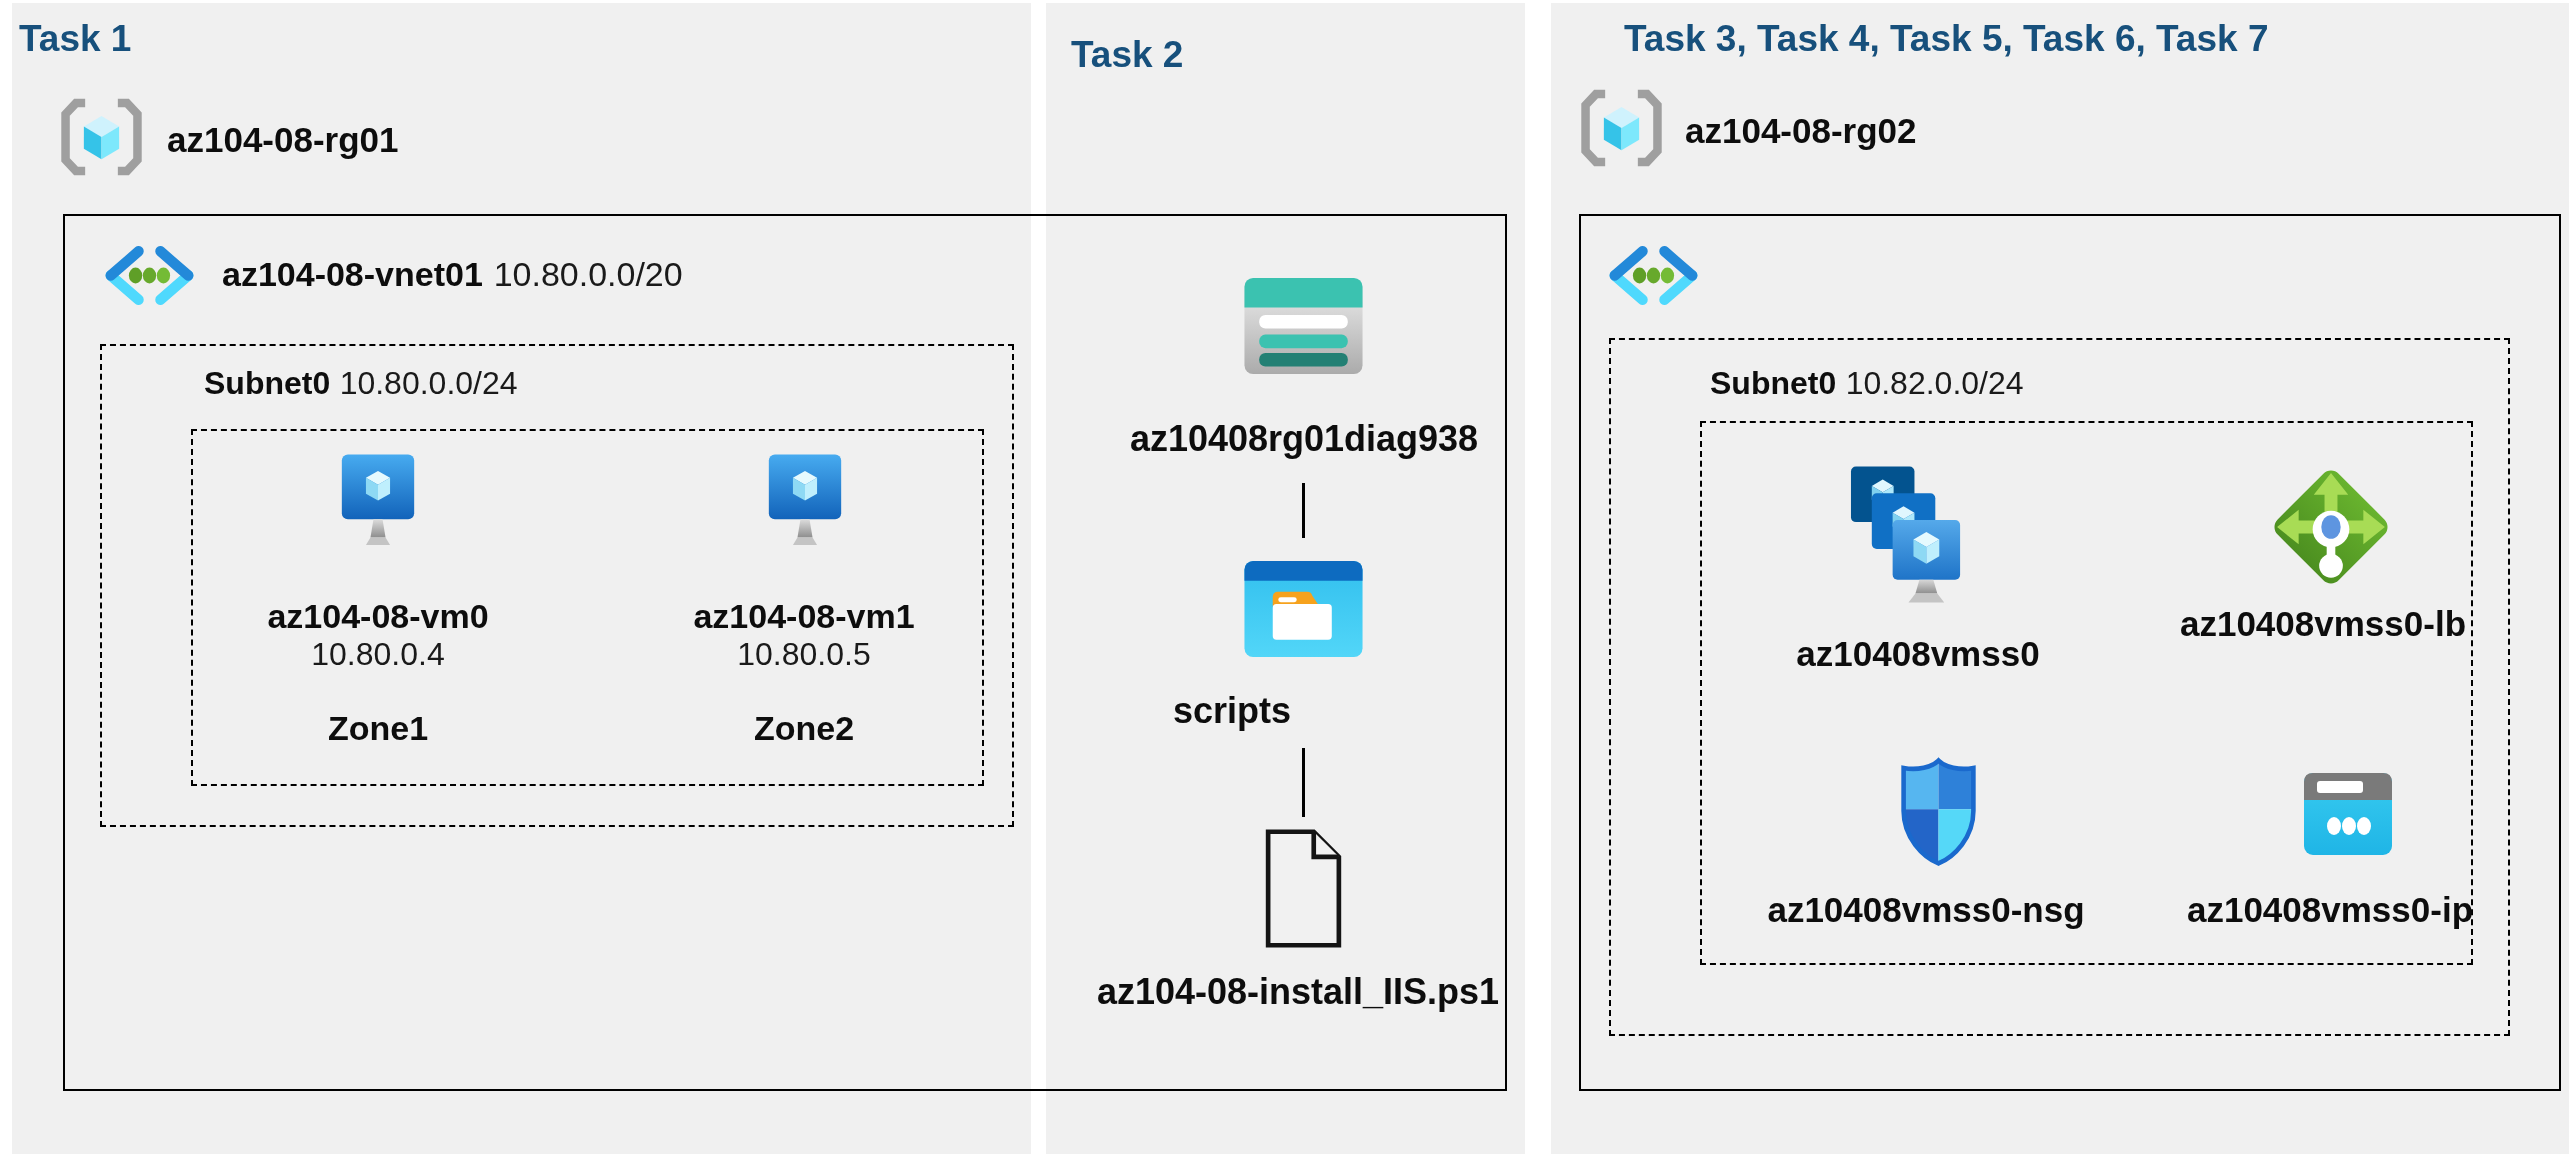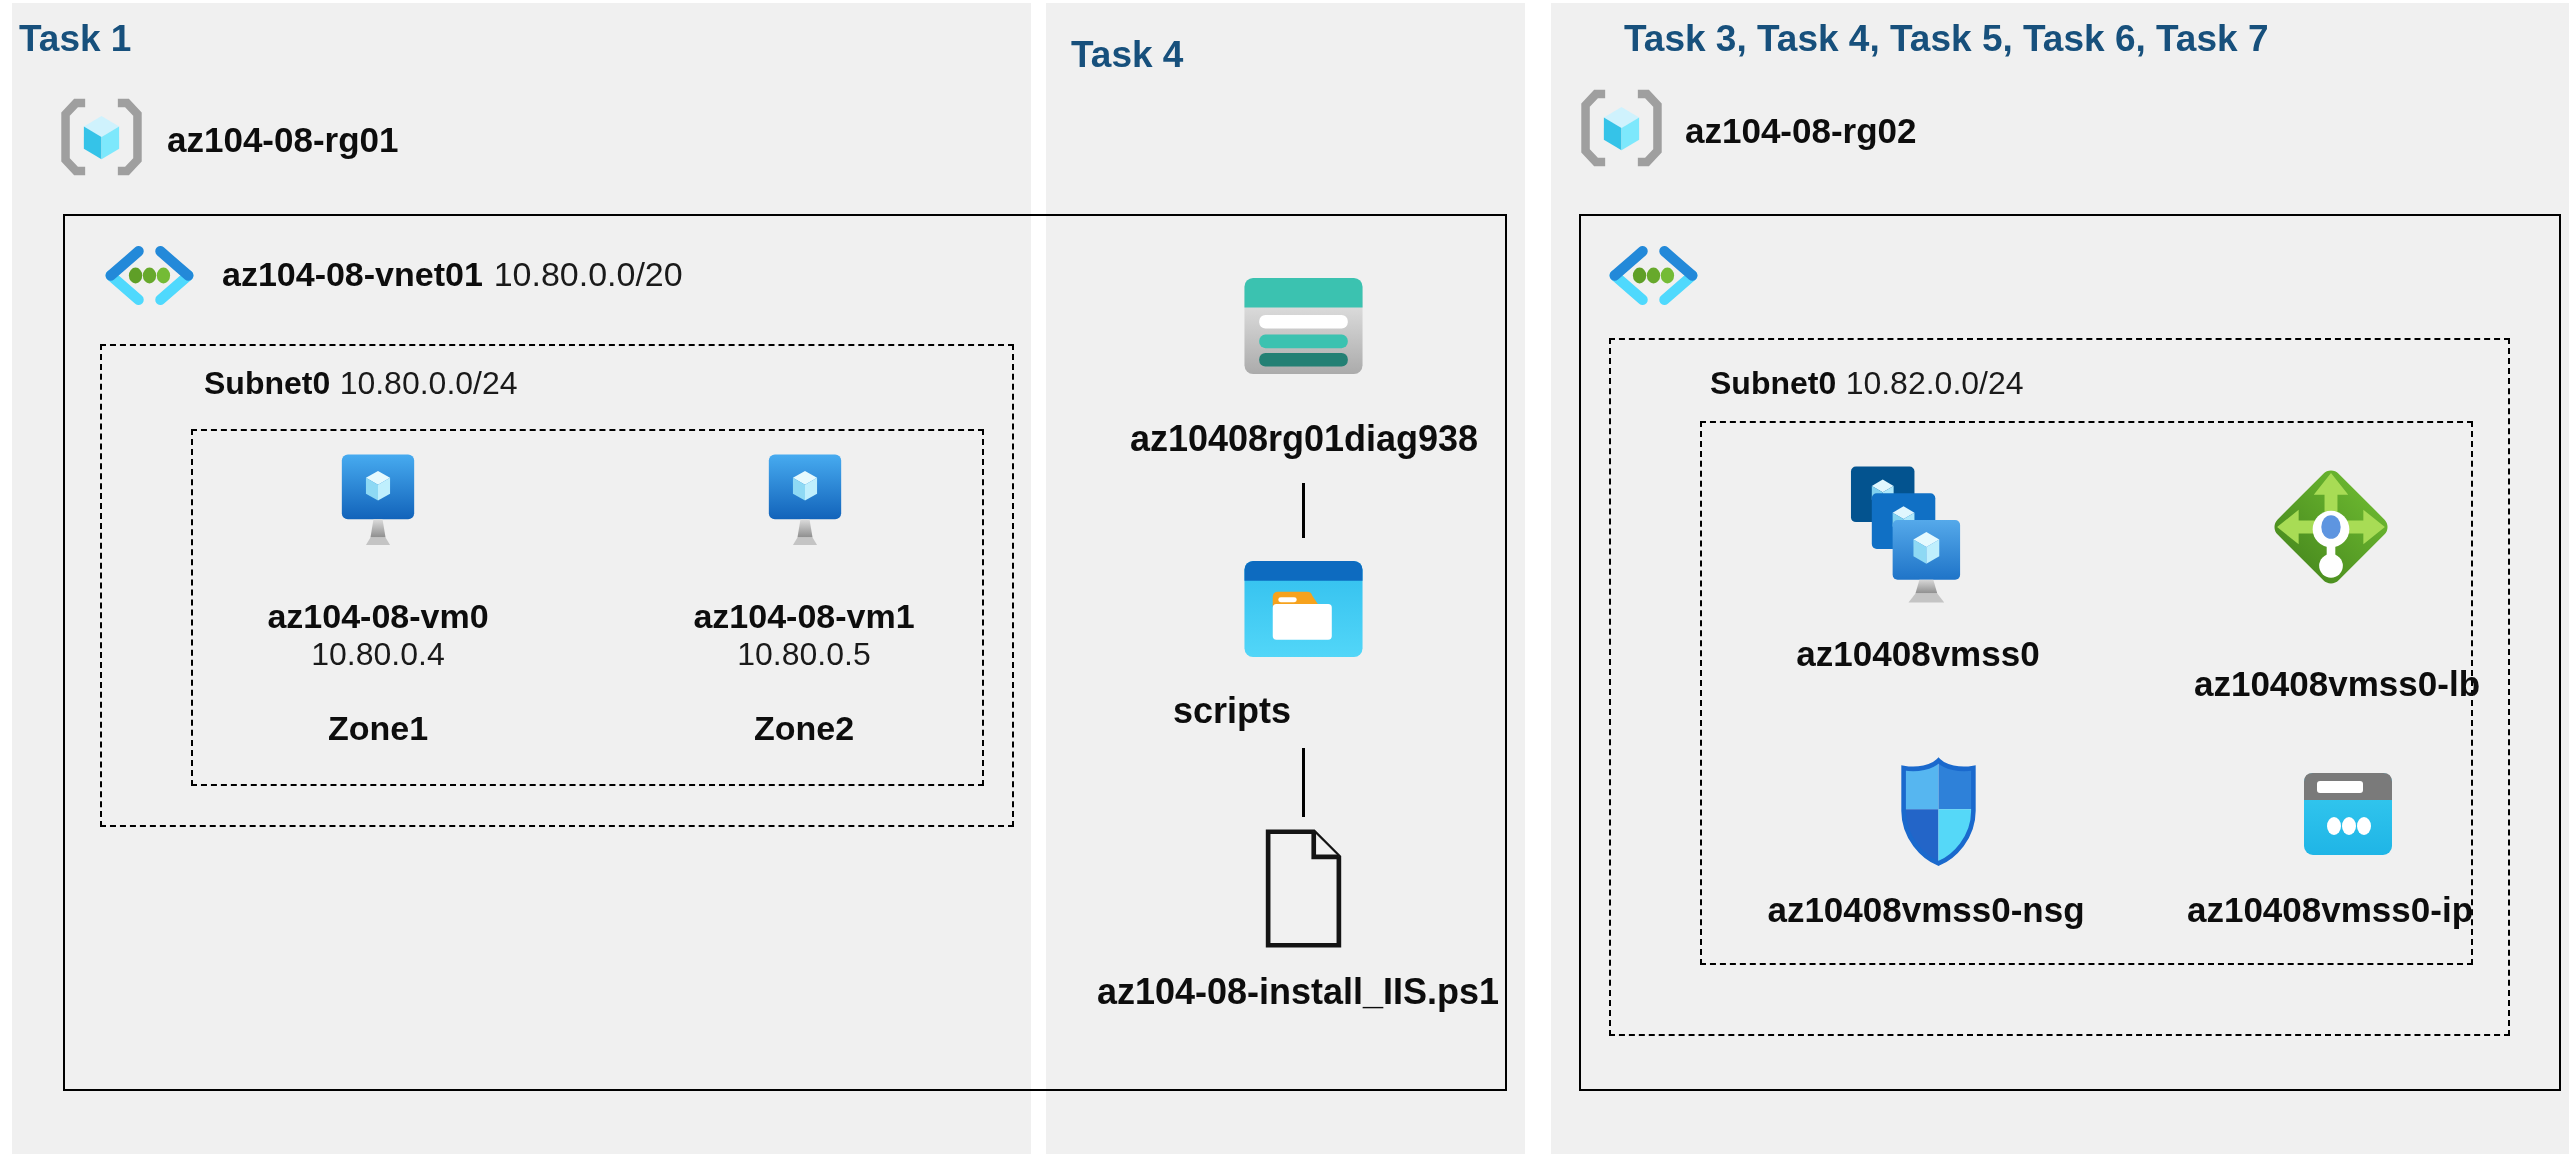--- a/index.html
+++ b/index.html
@@ -25,21 +25,21 @@
 </head>
 <body>
 
 <div id="canvas">
 
   <div class="panel" style="left:12px;top:2.7px;width:1019px;height:1151px;"></div>
   <div class="panel" style="left:1046px;top:2.7px;width:479px;height:1151px;"></div>
   <div class="panel" style="left:1551px;top:2.7px;width:1018px;height:1151px;"></div>
 
   <div class="title" style="left:19px;top:17.5px;">Task 1</div>
-  <div class="title" style="left:1071px;top:34px;">Task 4</div>
+  <div class="title" style="left:1071px;top:34px;">Task 2</div>
   <div class="title" style="left:1624px;top:17.5px;">Task 3, Task 4, Task 5, Task 6, Task 7</div>
 
   <svg class="icon" style="left:59px;top:97px;" width="85" height="80" viewBox="0 0 130 120">
     <path d="M40,8 H26 L10,25 V95 L26,112 H40" fill="none" stroke="#9f9f9f" stroke-width="13"></path>
     <path d="M90,8 H104 L120,25 V95 L104,112 H90" fill="none" stroke="#9f9f9f" stroke-width="13"></path>
     <polygon points="65,28 92,44 65,60 38,44" fill="#cff2fd"></polygon>
     <polygon points="38,44 65,60 65,94 38,78" fill="#35c3e8"></polygon>
     <polygon points="92,44 92,78 65,94 65,60" fill="#7de8fc"></polygon>
   </svg>
   <div class="lbl b fs52" style="left:167px;top:120px;">az104-08-rg01</div>
@@ -219,21 +219,21 @@
     </defs>
     <rect x="24" y="24" width="80" height="80" rx="10" transform="rotate(45 64 64)" fill="url(#lbg)"></rect>
     <polygon points="64,14 80,34 70,34 70,52 58,52 58,34 48,34" fill="#a8dc55"></polygon>
     <polygon points="14,64 34,48 34,58 52,58 52,70 34,70 34,80" fill="#a8dc55"></polygon>
     <polygon points="114,64 94,48 94,58 76,58 76,70 94,70 94,80" fill="#a8dc55"></polygon>
     <rect x="60" y="78" width="8" height="18" fill="#ffffff"></rect>
     <circle cx="64" cy="66" r="17" fill="#ffffff"></circle>
     <circle cx="64" cy="100" r="11" fill="#ffffff"></circle>
     <ellipse cx="64" cy="64" rx="9" ry="11" fill="#5e95e0"></ellipse>
   </svg>
-  <div class="lbl b fs52 ctr" style="left:2323px;top:664px;margin-left:14px;">az10408vmss0-lb</div>
+  <div class="lbl b fs52 ctr" style="left:2323px;top:604px;">az10408vmss0-lb</div>
 
   <svg class="icon" style="left:1892px;top:756px;" width="93" height="112" viewBox="0 0 100 122">
     <defs>
       <clipPath id="nsgclip">
         <path d="M50,5 C43,12 27,16 12,13 L12,60 C12,89 33,110 50,117 C67,110 88,89 88,60 L88,13 C73,16 57,12 50,5 Z"></path>
       </clipPath>
     </defs>
     <g clip-path="url(#nsgclip)">
       <rect x="0" y="0" width="50" height="58" fill="#56b6f0"></rect>
       <rect x="50" y="0" width="50" height="58" fill="#2e81d9"></rect>

